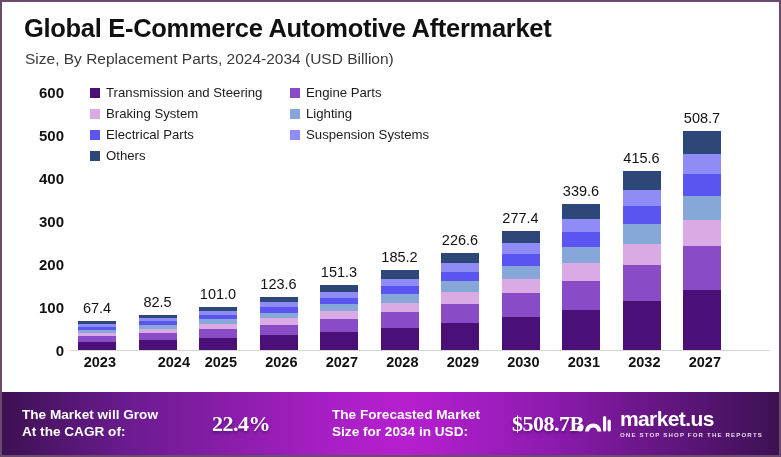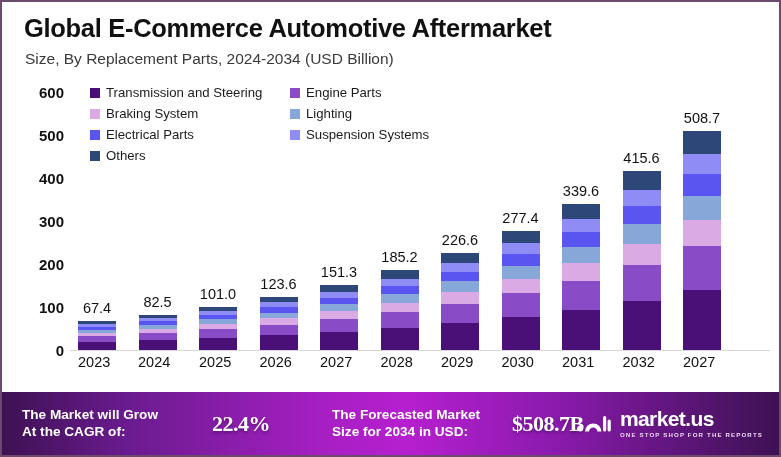--- a/index.html
+++ b/index.html
@@ -67,22 +67,22 @@
     position:relative;width:38px;display:flex;flex-direction:column-reverse;
   }
   .seg{width:38px;display:block;}
   .bar-value{
     position:absolute;left:50%;transform:translateX(-50%);
     bottom:100%;margin-bottom:5px;
     font-size:14.5px;color:#111;white-space:nowrap;
   }
   #x-axis{position:absolute;left:68px;top:262px;width:700px;height:24px;}
   .xtick{
-    position:absolute;width:38px;text-align:left;
-    font-size:14.5px;font-weight:normal;color:#111;
+    position:absolute;width:38px;text-align:right;
+    font-size:14.5px;font-weight:bold;color:#111;
   }
 
   
   #footer{
     position:absolute;left:0;bottom:0;width:777px;height:63px;
     background:linear-gradient(90deg,#3d1152 0%,#6a1b8f 16%,#a81fc4 42%,#b61fcf 52%,#8e1bb0 70%,#5c1578 88%,#3d1152 100%);
     display:flex;align-items:center;
   }
   .f-text{
     color:#ffffff;font-size:13.6px;font-weight:bold;line-height:1.18;
@@ -290,21 +290,21 @@
             <div class="seg" style="height: 24.037px; background: rgb(134, 167, 216);"></div>
             <div class="seg" style="height: 21.887px; background: rgb(90, 84, 240);"></div>
             <div class="seg" style="height: 19.694px; background: rgb(143, 141, 245);"></div>
             <div class="seg" style="height: 23.005px; background: rgb(44, 71, 120);"></div>
           </div>
           <div class="bar-value">508.7</div>
         </div>
       </div>
     <div id="x-axis">
         <div class="xtick" style="left: 8px;">2023</div>
-        <div class="xtick" style="left: 68px;">2024</div>
+        <div class="xtick" style="left: 82px;">2024</div>
         <div class="xtick" style="left: 129px;">2025</div>
         <div class="xtick" style="left: 189.5px;">2026</div>
         <div class="xtick" style="left: 250px;">2027</div>
         <div class="xtick" style="left: 310.5px;">2028</div>
         <div class="xtick" style="left: 371px;">2029</div>
         <div class="xtick" style="left: 431.5px;">2030</div>
         <div class="xtick" style="left: 492px;">2031</div>
         <div class="xtick" style="left: 552.5px;">2032</div>
         <div class="xtick" style="left: 613px;">2027</div>
       </div>

